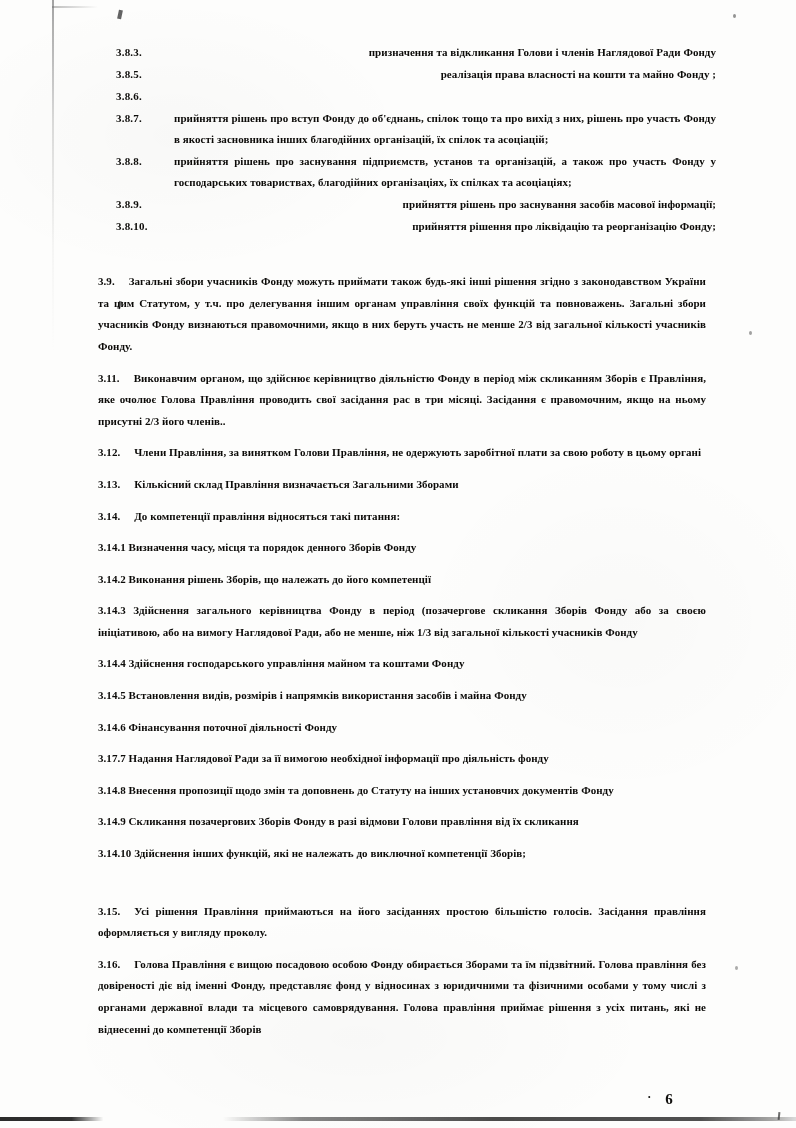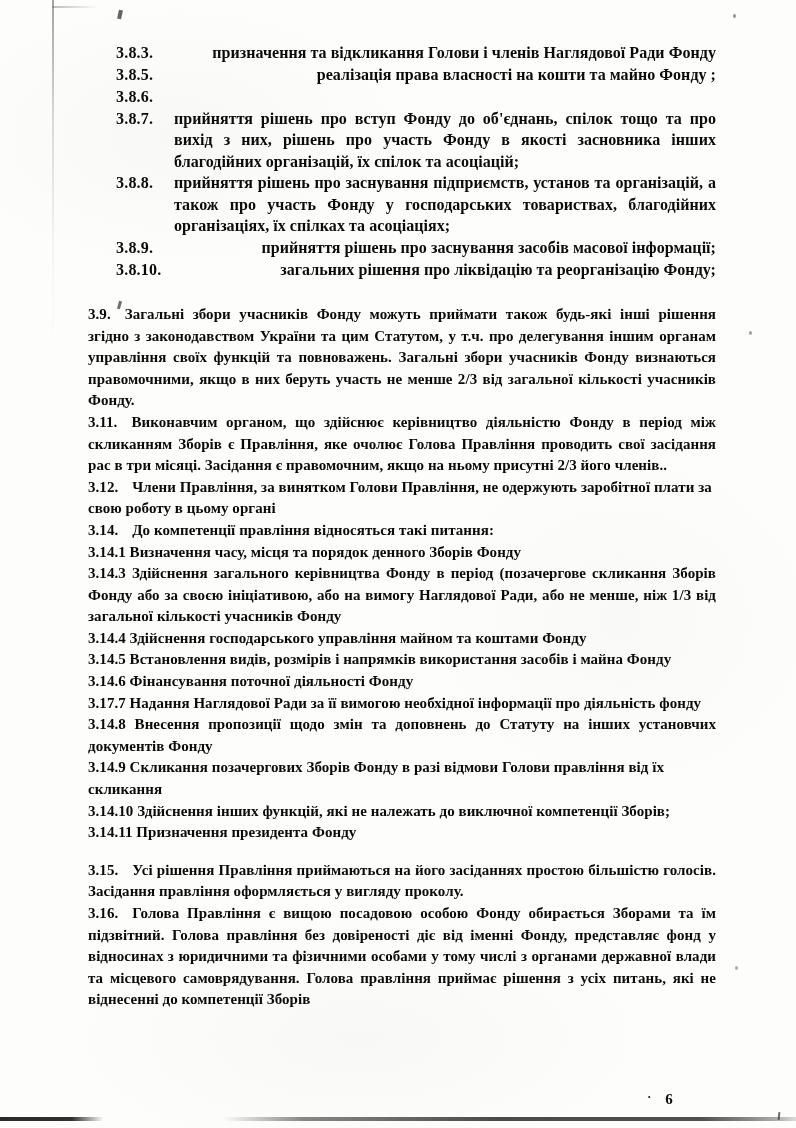--- a/index.html
+++ b/index.html
@@ -95,21 +95,21 @@
     left: 88px;
     top: 42px;
     width: 628px;
   }
 
   
   .numlist { margin: 0; padding: 0; }
   .numrow {
     display: flex;
     align-items: flex-start;
-    font-size: 16px;
+    font-size: 11px;
     line-height: 21.4px;
     font-weight: bold;
     margin-bottom: 0.5px;
     font-family: Liberation Serif, serif;
   }
   .numrow .num {
     flex: 0 0 86px;
     padding-left: 28px;
     box-sizing: border-box;
     letter-spacing: 0.2px;
@@ -117,27 +117,27 @@
   .numrow .txt {
     flex: 1 1 auto;
     text-align: justify;
     text-justify: inter-word;
     letter-spacing: 0.05px;
   }
   .numrow .txt.nojust { text-align: right; }
 
   
   .para {
-    font-size: 15px;
+    font-size: 11px;
     line-height: 21.6px;
     font-weight: bold;
     text-align: justify;
     text-justify: inter-word;
     letter-spacing: 0.05px;
-    margin: 0;
+    margin: 10px;
   }
   .para.flat { text-align: left; }
   .para .lead { margin-right: 14px; }
   .gap-md { height: 16px; }
   .gap-lg { height: 23px; }
 
   
   #folio {
     position: absolute;
     left: 0; top: 1090px;
@@ -202,55 +202,58 @@
         <span class="txt">прийняття рішень про заснування підприємств, установ та організацій, а також про участь Фонду у господарських товариствах, благодійних організаціях, їх спілках та асоціаціях;</span>
       </div>
 
       <div class="numrow">
         <span class="num">3.8.9.</span>
         <span class="txt nojust">прийняття рішень про заснування засобів масової інформації;</span>
       </div>
 
       <div class="numrow">
         <span class="num">3.8.10.</span>
-        <span class="txt nojust">загальних рішення про ліквідацію та реорганізацію Фонду;</span>
+        <span class="txt nojust">прийняття рішення про ліквідацію та реорганізацію Фонду;</span>
       </div>
 
     </div>
 
     <div class="gap-lg"></div>
 
     <p class="para">
       <span class="lead">3.9.</span><span>Загальні збори учасників Фонду можуть приймати також будь-які інші рішення згідно з законодавством України та цим Статутом, у т.ч. про делегування іншим органам управління своїх функцій та повноважень. Загальні збори учасників Фонду визнаються правомочними, якщо в них беруть участь не менше 2/3 від загальної кількості учасників Фонду.</span>
     </p>
 
 
     <p class="para">
       <span class="lead">3.11.</span><span>Виконавчим органом, що здійснює керівництво діяльністю Фонду в період між скликанням Зборів є Правління, яке очолює Голова Правління проводить свої засідання рас в три місяці. Засідання є правомочним, якщо на ньому присутні 2/3 його членів..</span>
     </p>
 
     <p class="para flat">
       <span class="lead">3.12.</span><span>Члени Правління, за винятком  Голови Правління, не одержують заробітної плати за свою роботу в цьому органі</span>
     </p>
 
+    <p class="para flat">
+      <span class="lead">3.13.</span><span>Кількісний склад Правління визначається Загальними Зборами</span>
+    </p>
 
     <p class="para flat">
       <span class="lead">3.14.</span><span>До компетенції правління відносяться такі питання:</span>
     </p>
 
     <p class="para flat">3.14.1 Визначення часу, місця та порядок денного Зборів Фонду</p>
+    <p class="para flat">3.14.2 Виконання рішень Зборів, що належать до його компетенції</p>
     <p class="para">3.14.3 Здійснення загального керівництва Фонду в період (позачергове скликання Зборів Фонду або за своєю ініціативою, або на вимогу Наглядової Ради, або не менше, ніж 1/3 від загальної кількості учасників Фонду</p>
     <p class="para flat">3.14.4  Здійснення господарського управління майном та коштами Фонду</p>
     <p class="para flat">3.14.5 Встановлення видів, розмірів і напрямків використання засобів і майна Фонду</p>
     <p class="para flat">3.14.6 Фінансування поточної діяльності Фонду</p>
     <p class="para flat">3.17.7 Надання Наглядової Ради за її вимогою необхідної інформації про діяльність фонду</p>
     <p class="para">3.14.8 Внесення пропозиції щодо змін та доповнень до Статуту на інших установчих документів Фонду</p>
     <p class="para flat">3.14.9 Скликання позачергових Зборів Фонду в разі відмови Голови правління від їх скликання</p>
     <p class="para flat">3.14.10  Здійснення інших функцій, які не належать до виключної компетенції Зборів;</p>
-    <p class="para flat">3.14.11 Призначення президента Фонду</p>
 
     <div class="gap-md"></div>
 
     <p class="para">
       <span class="lead">3.15.</span><span>Усі рішення Правління приймаються на його засіданнях простою більшістю голосів. Засідання правління оформляється у вигляду проколу.</span>
     </p>
 
     <p class="para">
       <span class="lead">3.16.</span><span>Голова Правління є вищою посадовою особою Фонду обирається Зборами та їм підзвітний. Голова правління без довіреності діє від іменні Фонду, представляє фонд у відносинах з юридичними та фізичними особами у тому числі з органами державної влади та місцевого самоврядування. Голова правління приймає рішення з усіх питань, які не віднесенні до компетенції Зборів</span>
     </p>

